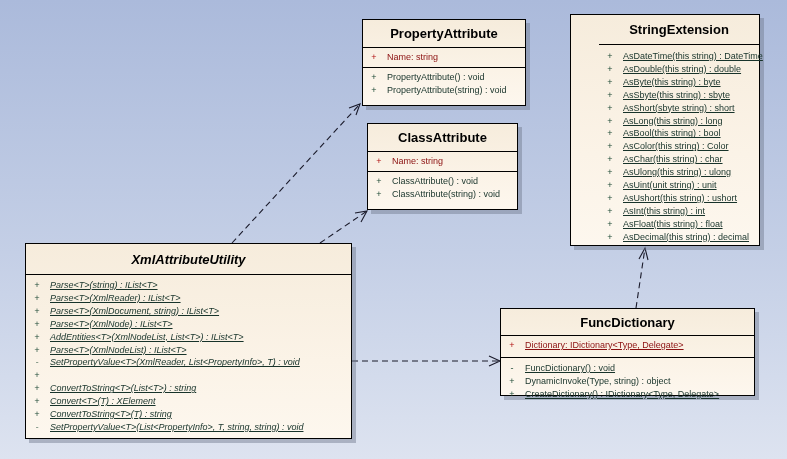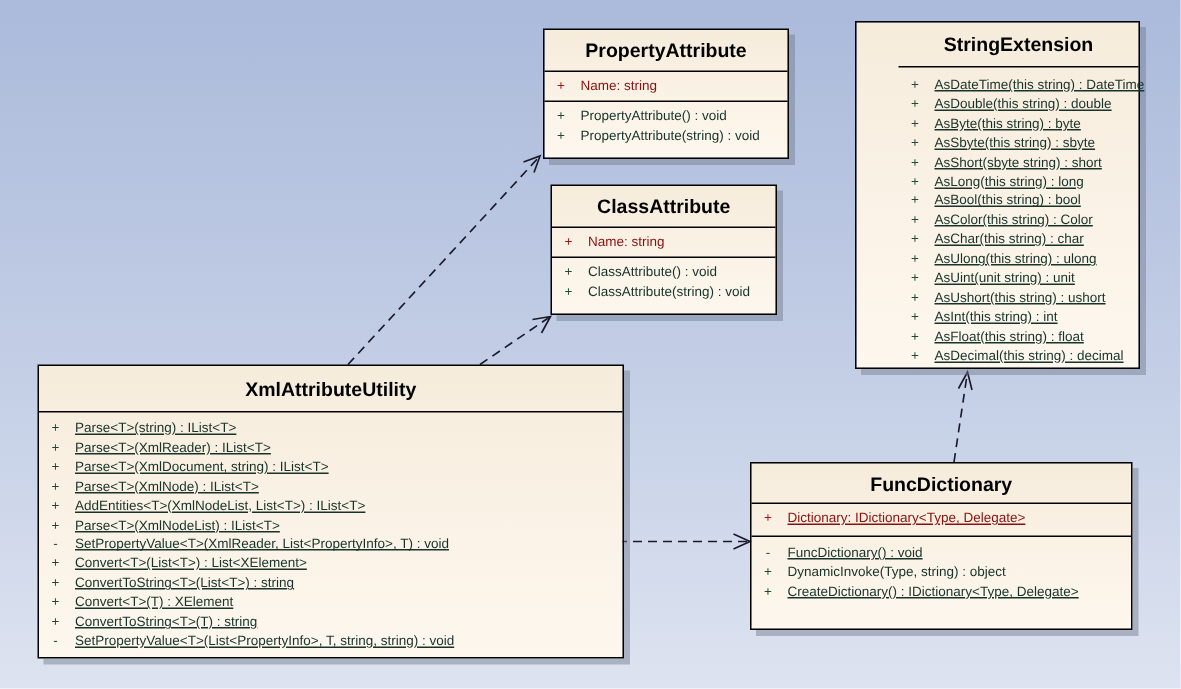--- a/index.html
+++ b/index.html
@@ -154,21 +154,21 @@
         <span class="vis">+</span>
         <span class="txt u">AsFloat(this string) : float</span>
       </div>
       <div class="row op">
         <span class="vis">+</span>
         <span class="txt u">AsDecimal(this string) : decimal</span>
       </div>
     </div>
 </div>
 
-<div class="cls" style="left:25px; top:243px; width:391px; height:196px;">
+<div class="cls" style="left:25px; top:243px; width:327px; height:196px;font-style:italic;">
   <div class="hdr" style="height:30px;">XmlAttributeUtility</div>
   <div class="sec" style="padding-top:4px;">
       <div class="row op">
         <span class="vis">+</span>
         <span class="txt u">Parse&lt;T&gt;(string) : IList&lt;T&gt;</span>
       </div>
       <div class="row op">
         <span class="vis">+</span>
         <span class="txt u">Parse&lt;T&gt;(XmlReader) : IList&lt;T&gt;</span>
       </div>
@@ -187,42 +187,41 @@
       <div class="row op">
         <span class="vis">+</span>
         <span class="txt u">Parse&lt;T&gt;(XmlNodeList) : IList&lt;T&gt;</span>
       </div>
       <div class="row op">
         <span class="vis">-</span>
         <span class="txt u">SetPropertyValue&lt;T&gt;(XmlReader, List&lt;PropertyInfo&gt;, T) : void</span>
       </div>
       <div class="row op">
         <span class="vis">+</span>
-        <span class="txt u">Convert&lt;T&gt;(List&lt;T&gt;) : List&lt;XElement&gt;</span>
       </div>
       <div class="row op">
         <span class="vis">+</span>
         <span class="txt u">ConvertToString&lt;T&gt;(List&lt;T&gt;) : string</span>
       </div>
       <div class="row op">
         <span class="vis">+</span>
         <span class="txt u">Convert&lt;T&gt;(T) : XElement</span>
       </div>
       <div class="row op">
         <span class="vis">+</span>
         <span class="txt u">ConvertToString&lt;T&gt;(T) : string</span>
       </div>
       <div class="row op">
         <span class="vis">-</span>
         <span class="txt u">SetPropertyValue&lt;T&gt;(List&lt;PropertyInfo&gt;, T, string, string) : void</span>
       </div>
     </div>
 </div>
 
-<div class="cls" style="left:500px; top:308px; width:255px; height:112px;">
+<div class="cls" style="left:500px; top:308px; width:255px; height:88px;">
   <div class="hdr" style="height:26px;">FuncDictionary</div>
   <div class="sec" style="padding:3px 0 5px 0;">
       <div class="row attr">
         <span class="vis">+</span>
         <span class="txt u">Dictionary:  IDictionary&lt;Type, Delegate&gt;</span>
       </div>
     </div>
   <div class="sec" style="padding-top:4px;">
       <div class="row op">
         <span class="vis">-</span>

